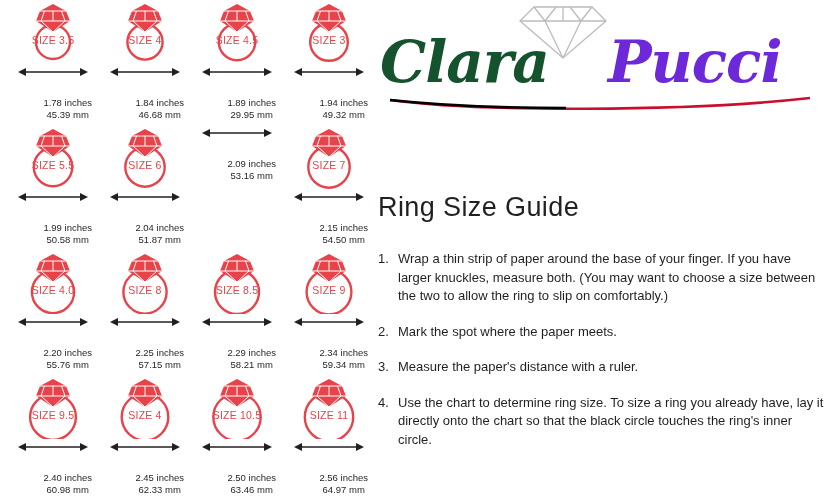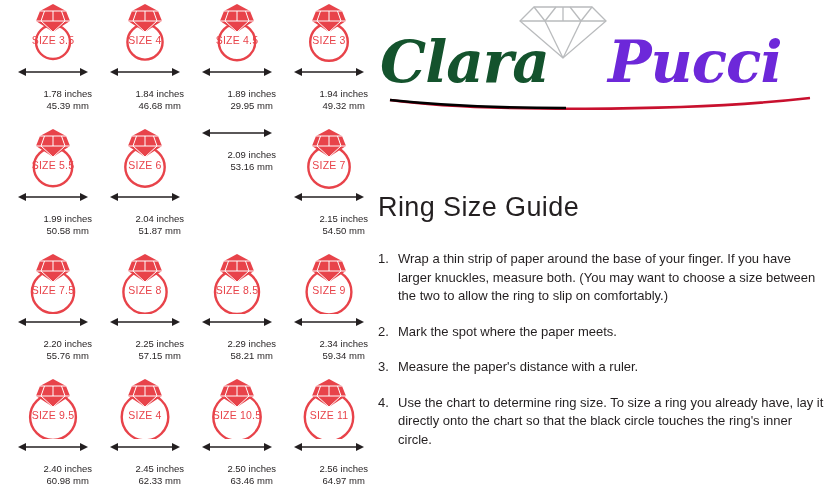--- a/index.html
+++ b/index.html
@@ -59,21 +59,21 @@
     letter-spacing: .2px;
     font-family: "Liberation Sans", sans-serif;
   }
   .arrow-wrap {
     width: 78px;
     height: 14px;
     position: relative;
     margin-top: 1px;
   }
   .measure {
-    margin-top: 9px;
+    margin-top: 18px;
     text-align: center;
     font-size: 9.5px;
     line-height: 11.5px;
     color: #231f20;
   }
 
   
   .right {
     position: absolute;
     left: 368px;
@@ -435,21 +435,21 @@
             <g stroke="#ffffff" stroke-width="1">
               <line x1="26" y1="9" x2="52" y2="9"></line>
               <line x1="22" y1="19" x2="56" y2="19"></line>
               <line x1="30.5" y1="9" x2="27" y2="19"></line>
               <line x1="47.5" y1="9" x2="51" y2="19"></line>
               <line x1="39" y1="9" x2="39" y2="19"></line>
               <line x1="27" y1="19" x2="39" y2="30"></line>
               <line x1="51" y1="19" x2="39" y2="30"></line>
             </g>
           </svg>
-          <div class="size-label">SIZE 7.5</div>
+          <div class="size-label">SIZE 4.0</div>
         </div>
         <div class="arrow-wrap">
           <svg width="78" height="14" viewBox="0 0 78 14">
             <line x1="10" y1="7" x2="68" y2="7" stroke="#231f20" stroke-width="1.4"></line>
             <polygon points="4,7 12,3 12,11" fill="#231f20"></polygon>
             <polygon points="74,7 66,3 66,11" fill="#231f20"></polygon>
           </svg>
         </div>
         <div class="measure">
           <div>2.20 inches</div>

